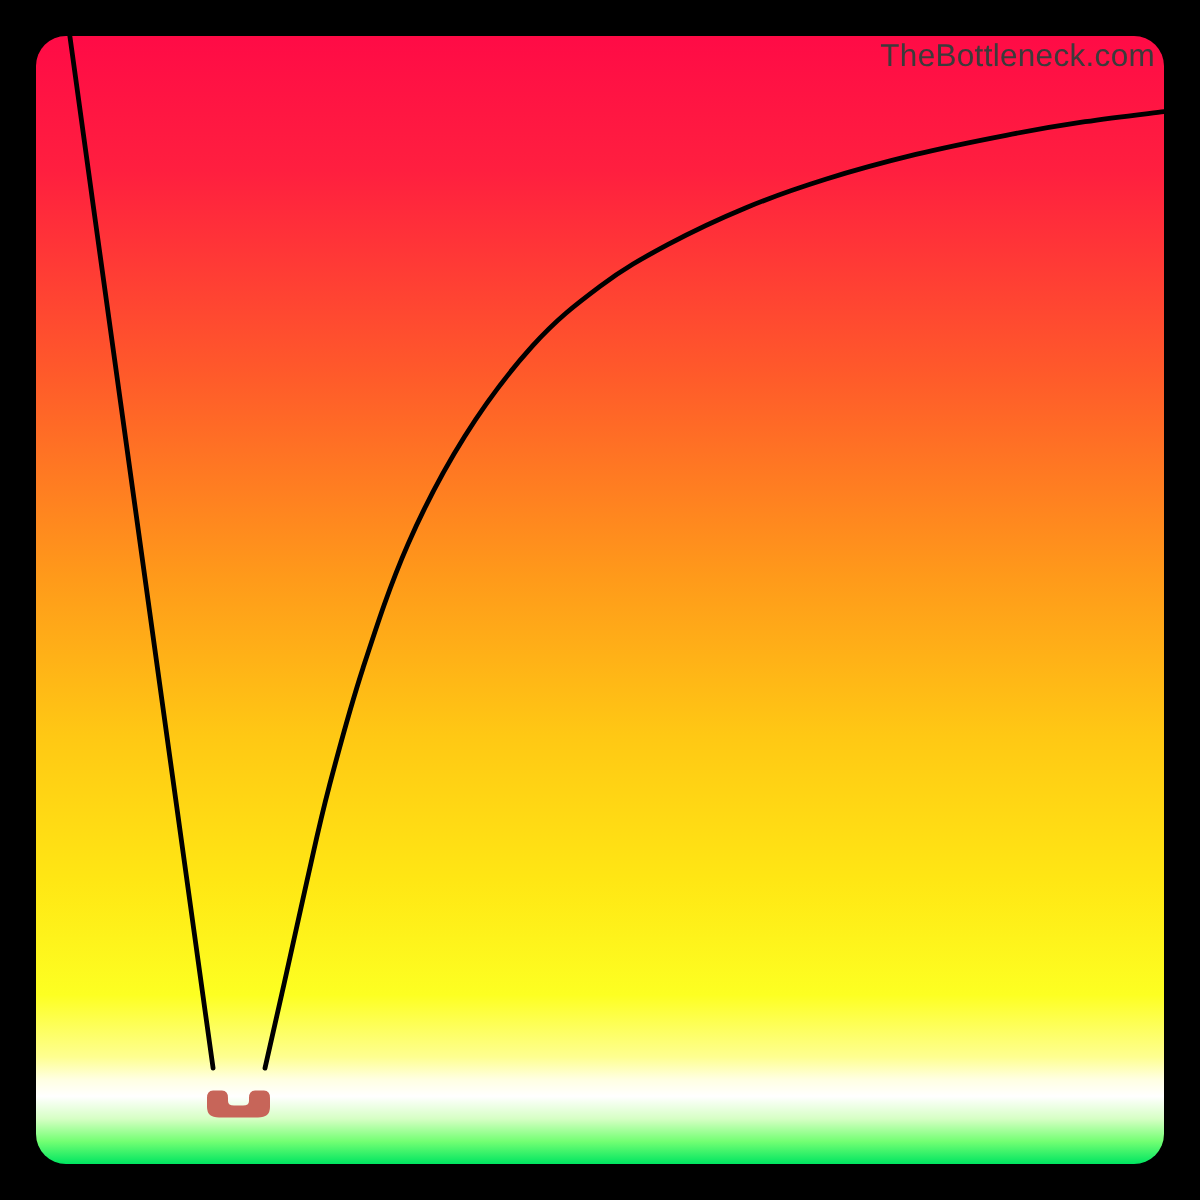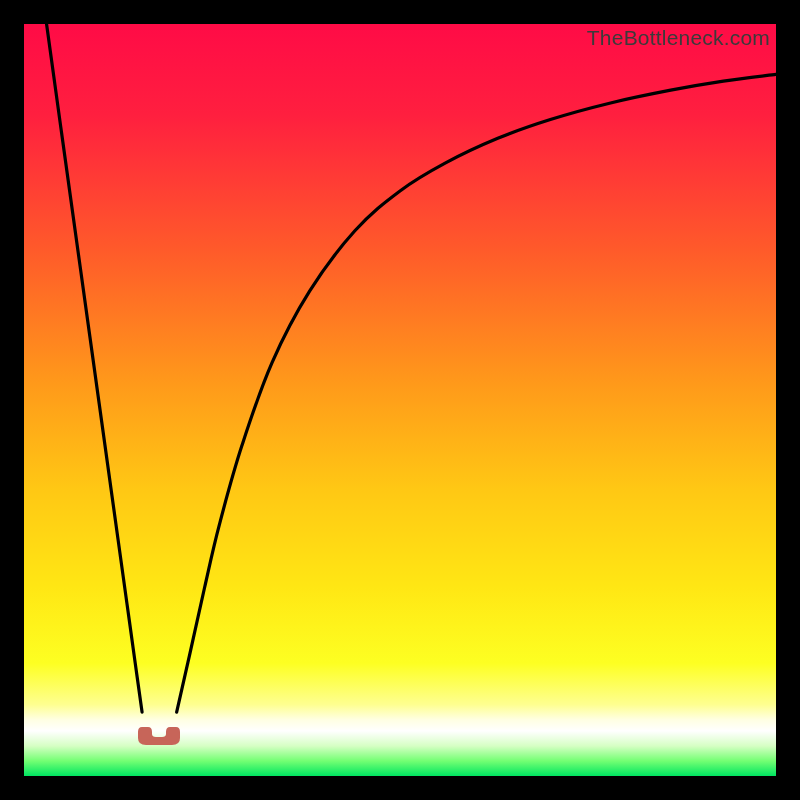--- a/index.html
+++ b/index.html
@@ -17,20 +17,21 @@
     height: 800px;
     background: #000;
   }
   .plot {
     position: absolute;
     left: 24px;
     top: 24px;
     width: 752px;
     height: 752px;
     overflow: hidden;
+    border-radius: 20px;
   }
   .bg-gradient {
     position: absolute;
     inset: 0;
   }
   .watermark {
     position: absolute;
     top: 2px;
     right: 6px;
     color: #3b3b3b;

